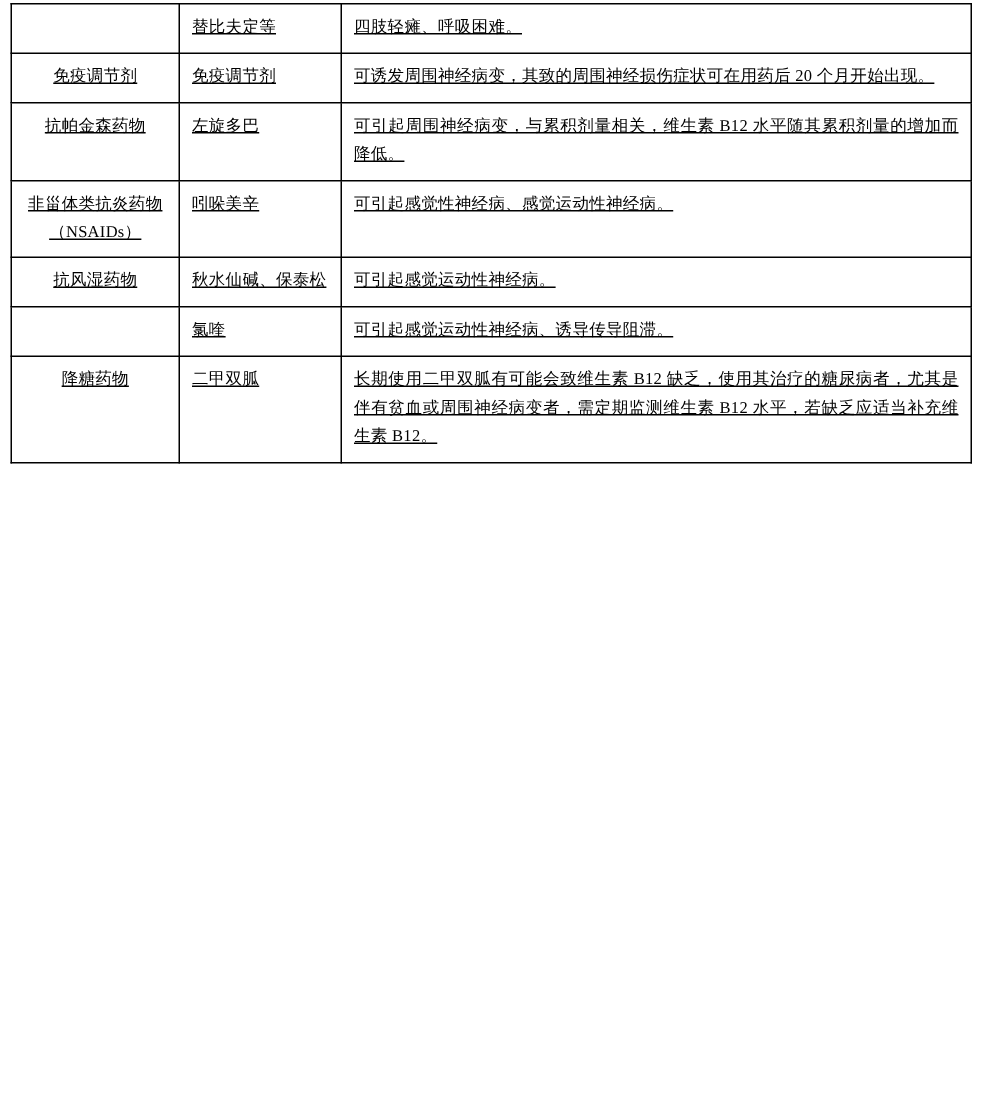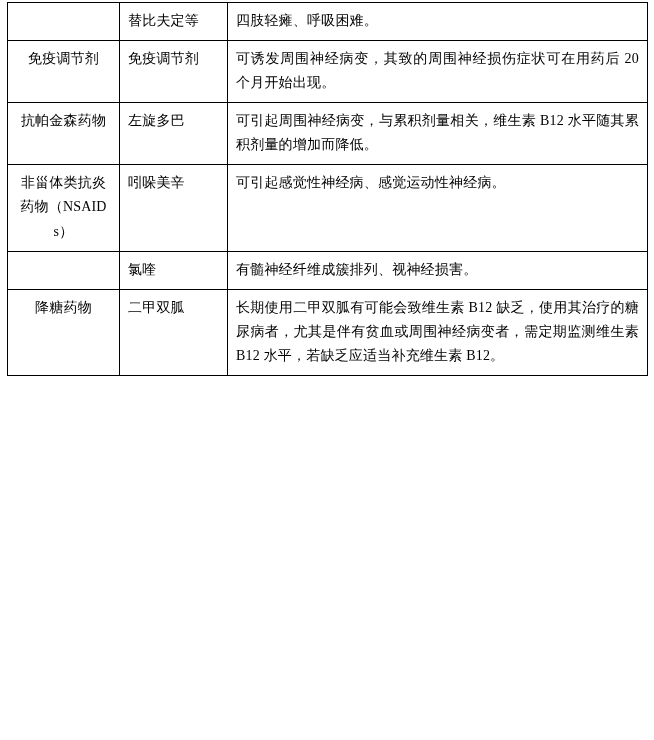--- a/index.html
+++ b/index.html
@@ -22,23 +22,24 @@
   table.drug-table {
     border-collapse: collapse;
     table-layout: fixed;
     width: 640px;
     margin: 2px 0 0 7px;
   }
   table.drug-table td {
     border: 1px solid #000000;
     vertical-align: top;
     padding: 6px 8px 7px 8px;
-    font-size: 14px;
+    font-size: 11px;
     line-height: 1.72;
     letter-spacing: 0.2px;
+    text-decoration: underline;
   }
   col.c1 { width: 112px; }
   col.c2 { width: 108px; }
   col.c3 { width: 420px; }
 
   td.cat {
     text-align: center;
   }
   td.drug {
     text-align: left;
@@ -103,27 +104,38 @@
           </td>
         <td class="drug">
             <span class="cell-inner">吲哚美辛</span>
           </td>
         <td class="desc">
             <span class="cell-inner">可引起感觉性神经病、感觉运动性神经病。</span>
           </td>
       </tr>
       <tr>
         <td class="cat">
+            <span class="cell-inner">抗风湿药物</span>
+          </td>
+        <td class="drug">
+            <span class="cell-inner">秋水仙碱、保泰松</span>
+          </td>
+        <td class="desc">
+            <span class="cell-inner">可引起感觉运动性神经病。</span>
+          </td>
+      </tr>
+      <tr>
+        <td class="cat">
             <span class="cell-inner"></span>
           </td>
         <td class="drug">
             <span class="cell-inner">氯喹</span>
           </td>
         <td class="desc">
-            <span class="cell-inner">有髓神经纤维成簇排列、视神经损害。</span>
+            <span class="cell-inner">可引起感觉运动性神经病、诱导传导阻滞。</span>
           </td>
       </tr>
       <tr>
         <td class="cat">
             <span class="cell-inner">降糖药物</span>
           </td>
         <td class="drug">
             <span class="cell-inner">二甲双胍</span>
           </td>
         <td class="desc">

